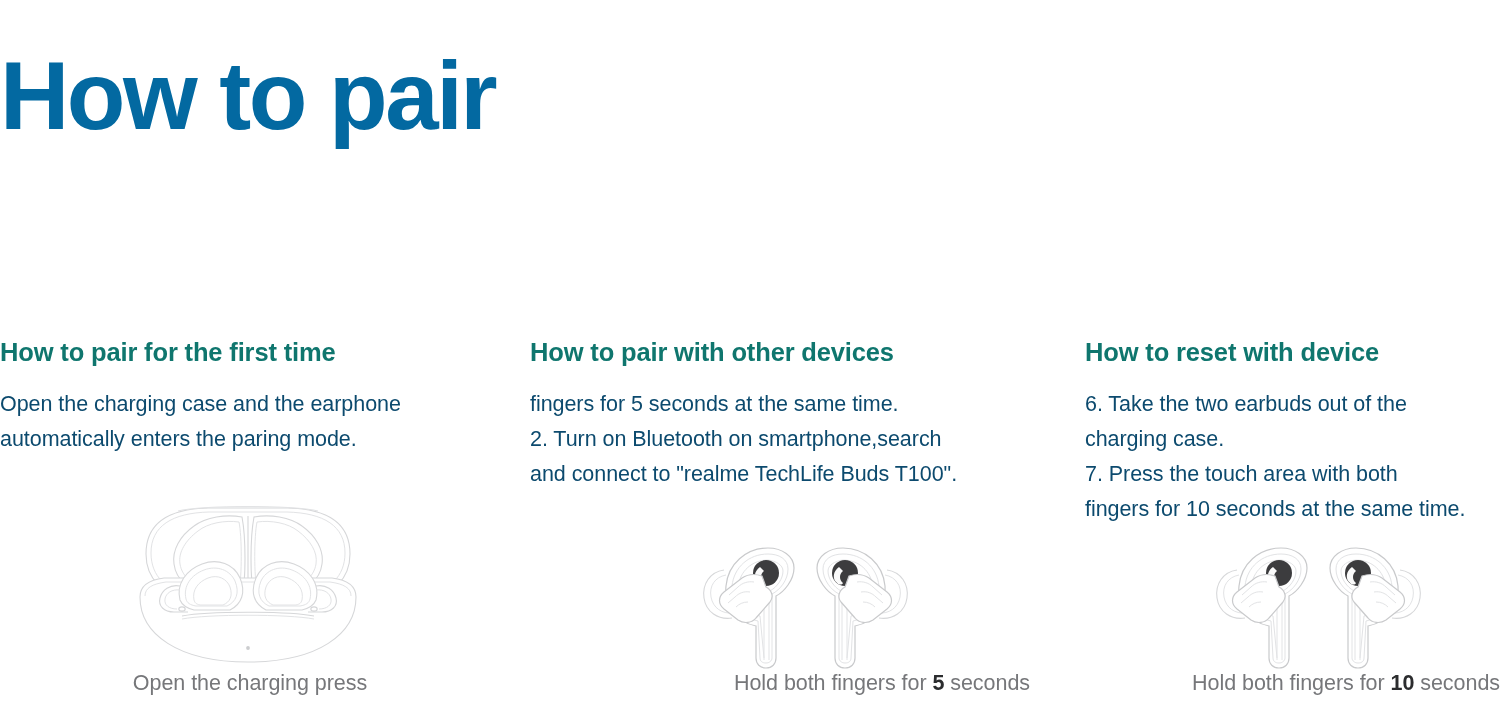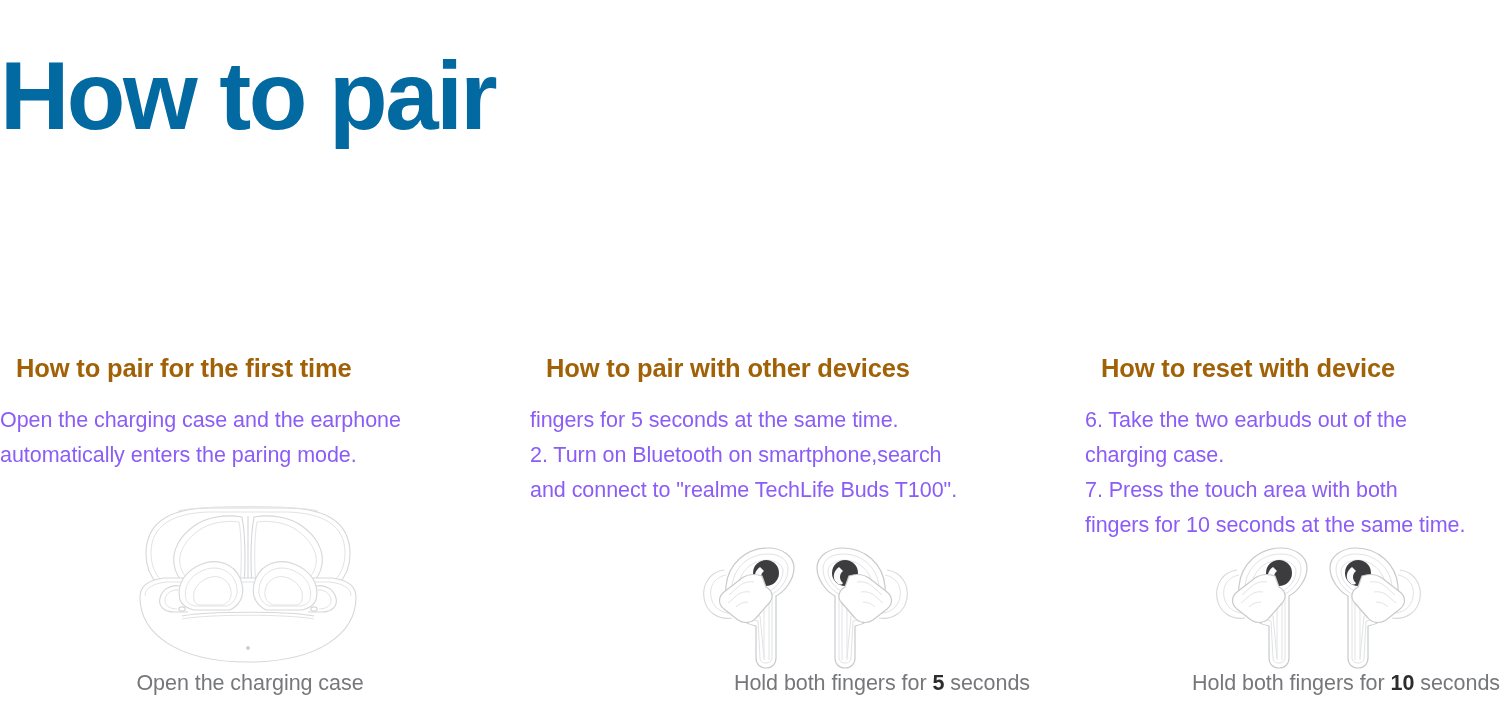--- a/index.html
+++ b/index.html
@@ -46,36 +46,36 @@
     height: 364px;
   }
   .col-0 { left: 0px;    width: 500px; }
   .col-1 { left: 530px;  width: 500px; }
   .col-2 { left: 1085px; width: 415px; }
 
   .col-heading {
     font-family: "Liberation Sans", sans-serif;
     font-size: 25.5px;
     font-weight: 700;
-    color: #a16207;
+    color: #0f766e;
     line-height: 1.15;
     letter-spacing: -0.15px;
-    margin: 16px;
+    margin: 0;
     padding: 0;
     white-space: nowrap;
   }
 
   .col-body {
     margin: 0;
     padding: 0;
     margin-top: 20px;
     font-family: "Liberation Sans", sans-serif;
     font-size: 21.5px;
     font-weight: 400;
-    color: #8b5cf6;
+    color: #0c4a6e;
     line-height: 1.63;
     letter-spacing: -0.05px;
   }
   .col-body .ln { display: block; white-space: nowrap; }
 
   
   .illus {
     position: absolute;
     left: 0;
     width: 100%;
@@ -182,21 +182,21 @@
 
           <ellipse class="ln-thin" cx="44" cy="109" rx="3.2" ry="2.1"></ellipse>
           <ellipse class="ln-thin" cx="176" cy="109" rx="3.2" ry="2.1"></ellipse>
 
           <circle class="dot-led" cx="110" cy="148" r="1.9"></circle>
         </g>
       </svg>
     </div>
 
     <div class="caption caption-case">
-      <span>Open the charging case</span><b></b><span></span>
+      <span>Open the charging press</span><b></b><span></span>
     </div>
   </section>
 
   <section class="col col-1">
     <h2 class="col-heading">How to pair with other devices</h2>
 
     <p class="col-body">
       <span class="ln">fingers for 5 seconds at the same time.</span>
       <span class="ln">2. Turn on Bluetooth on smartphone,search</span>
       <span class="ln">and connect to "realme TechLife Buds T100".</span>

